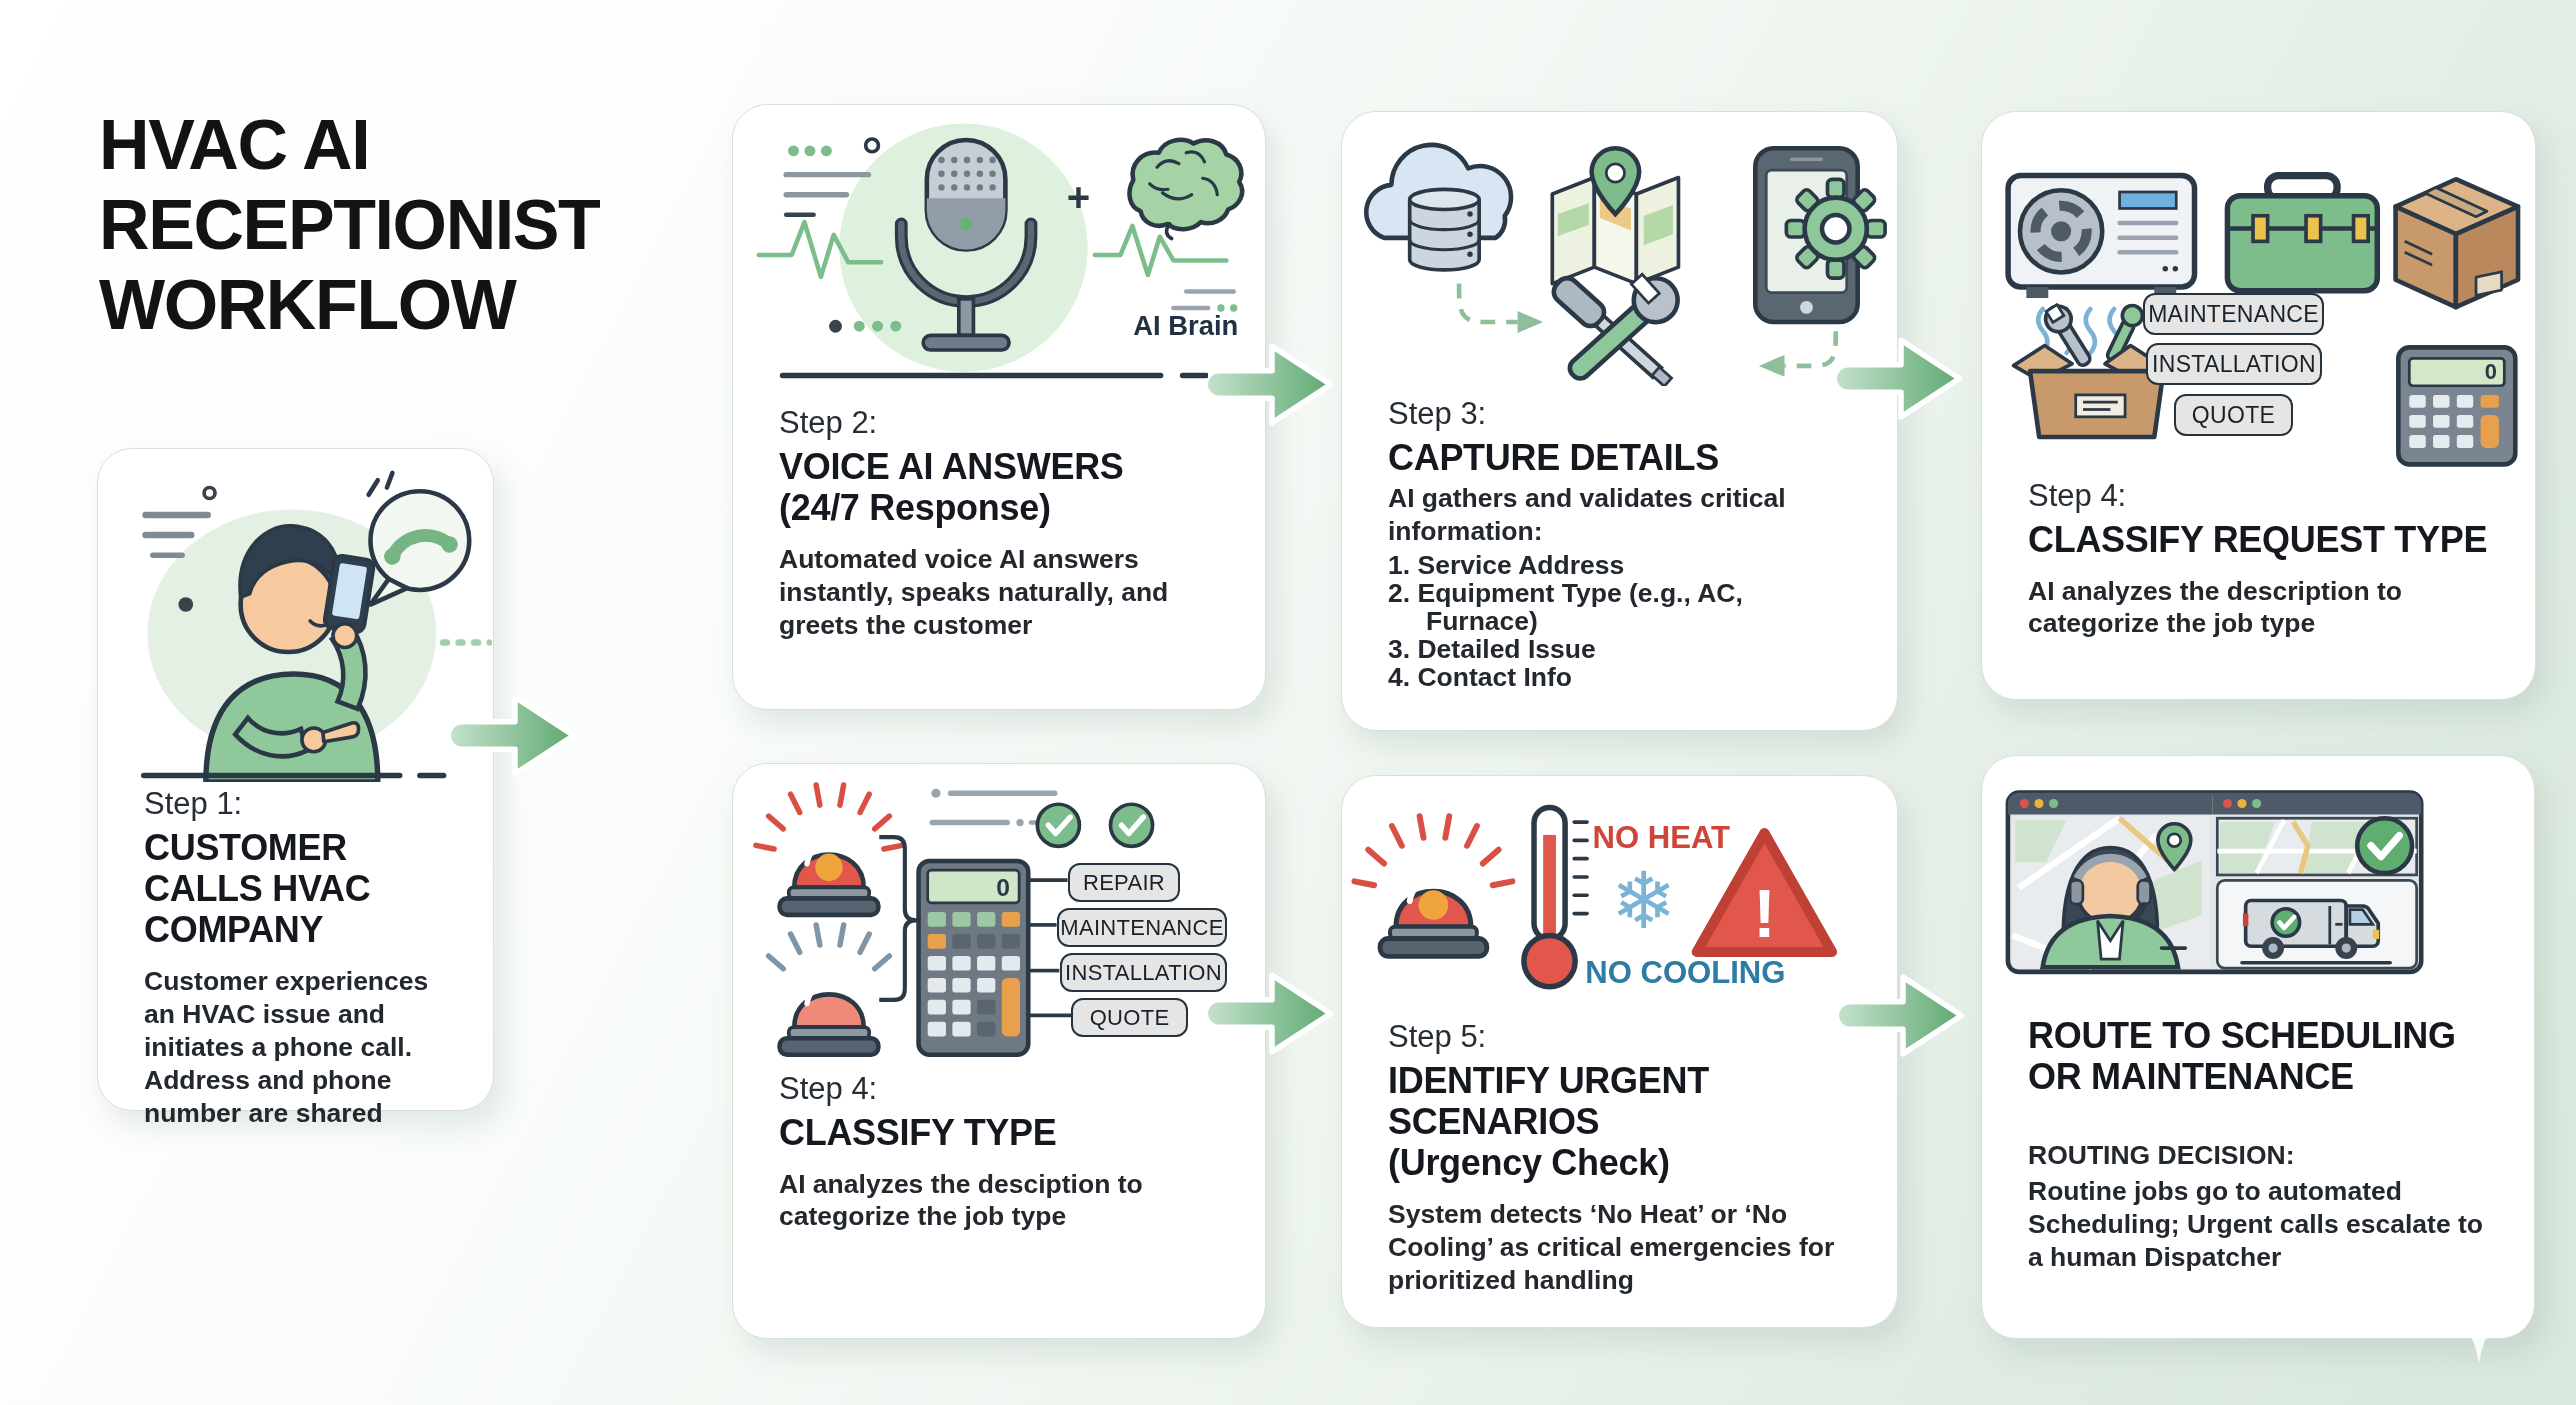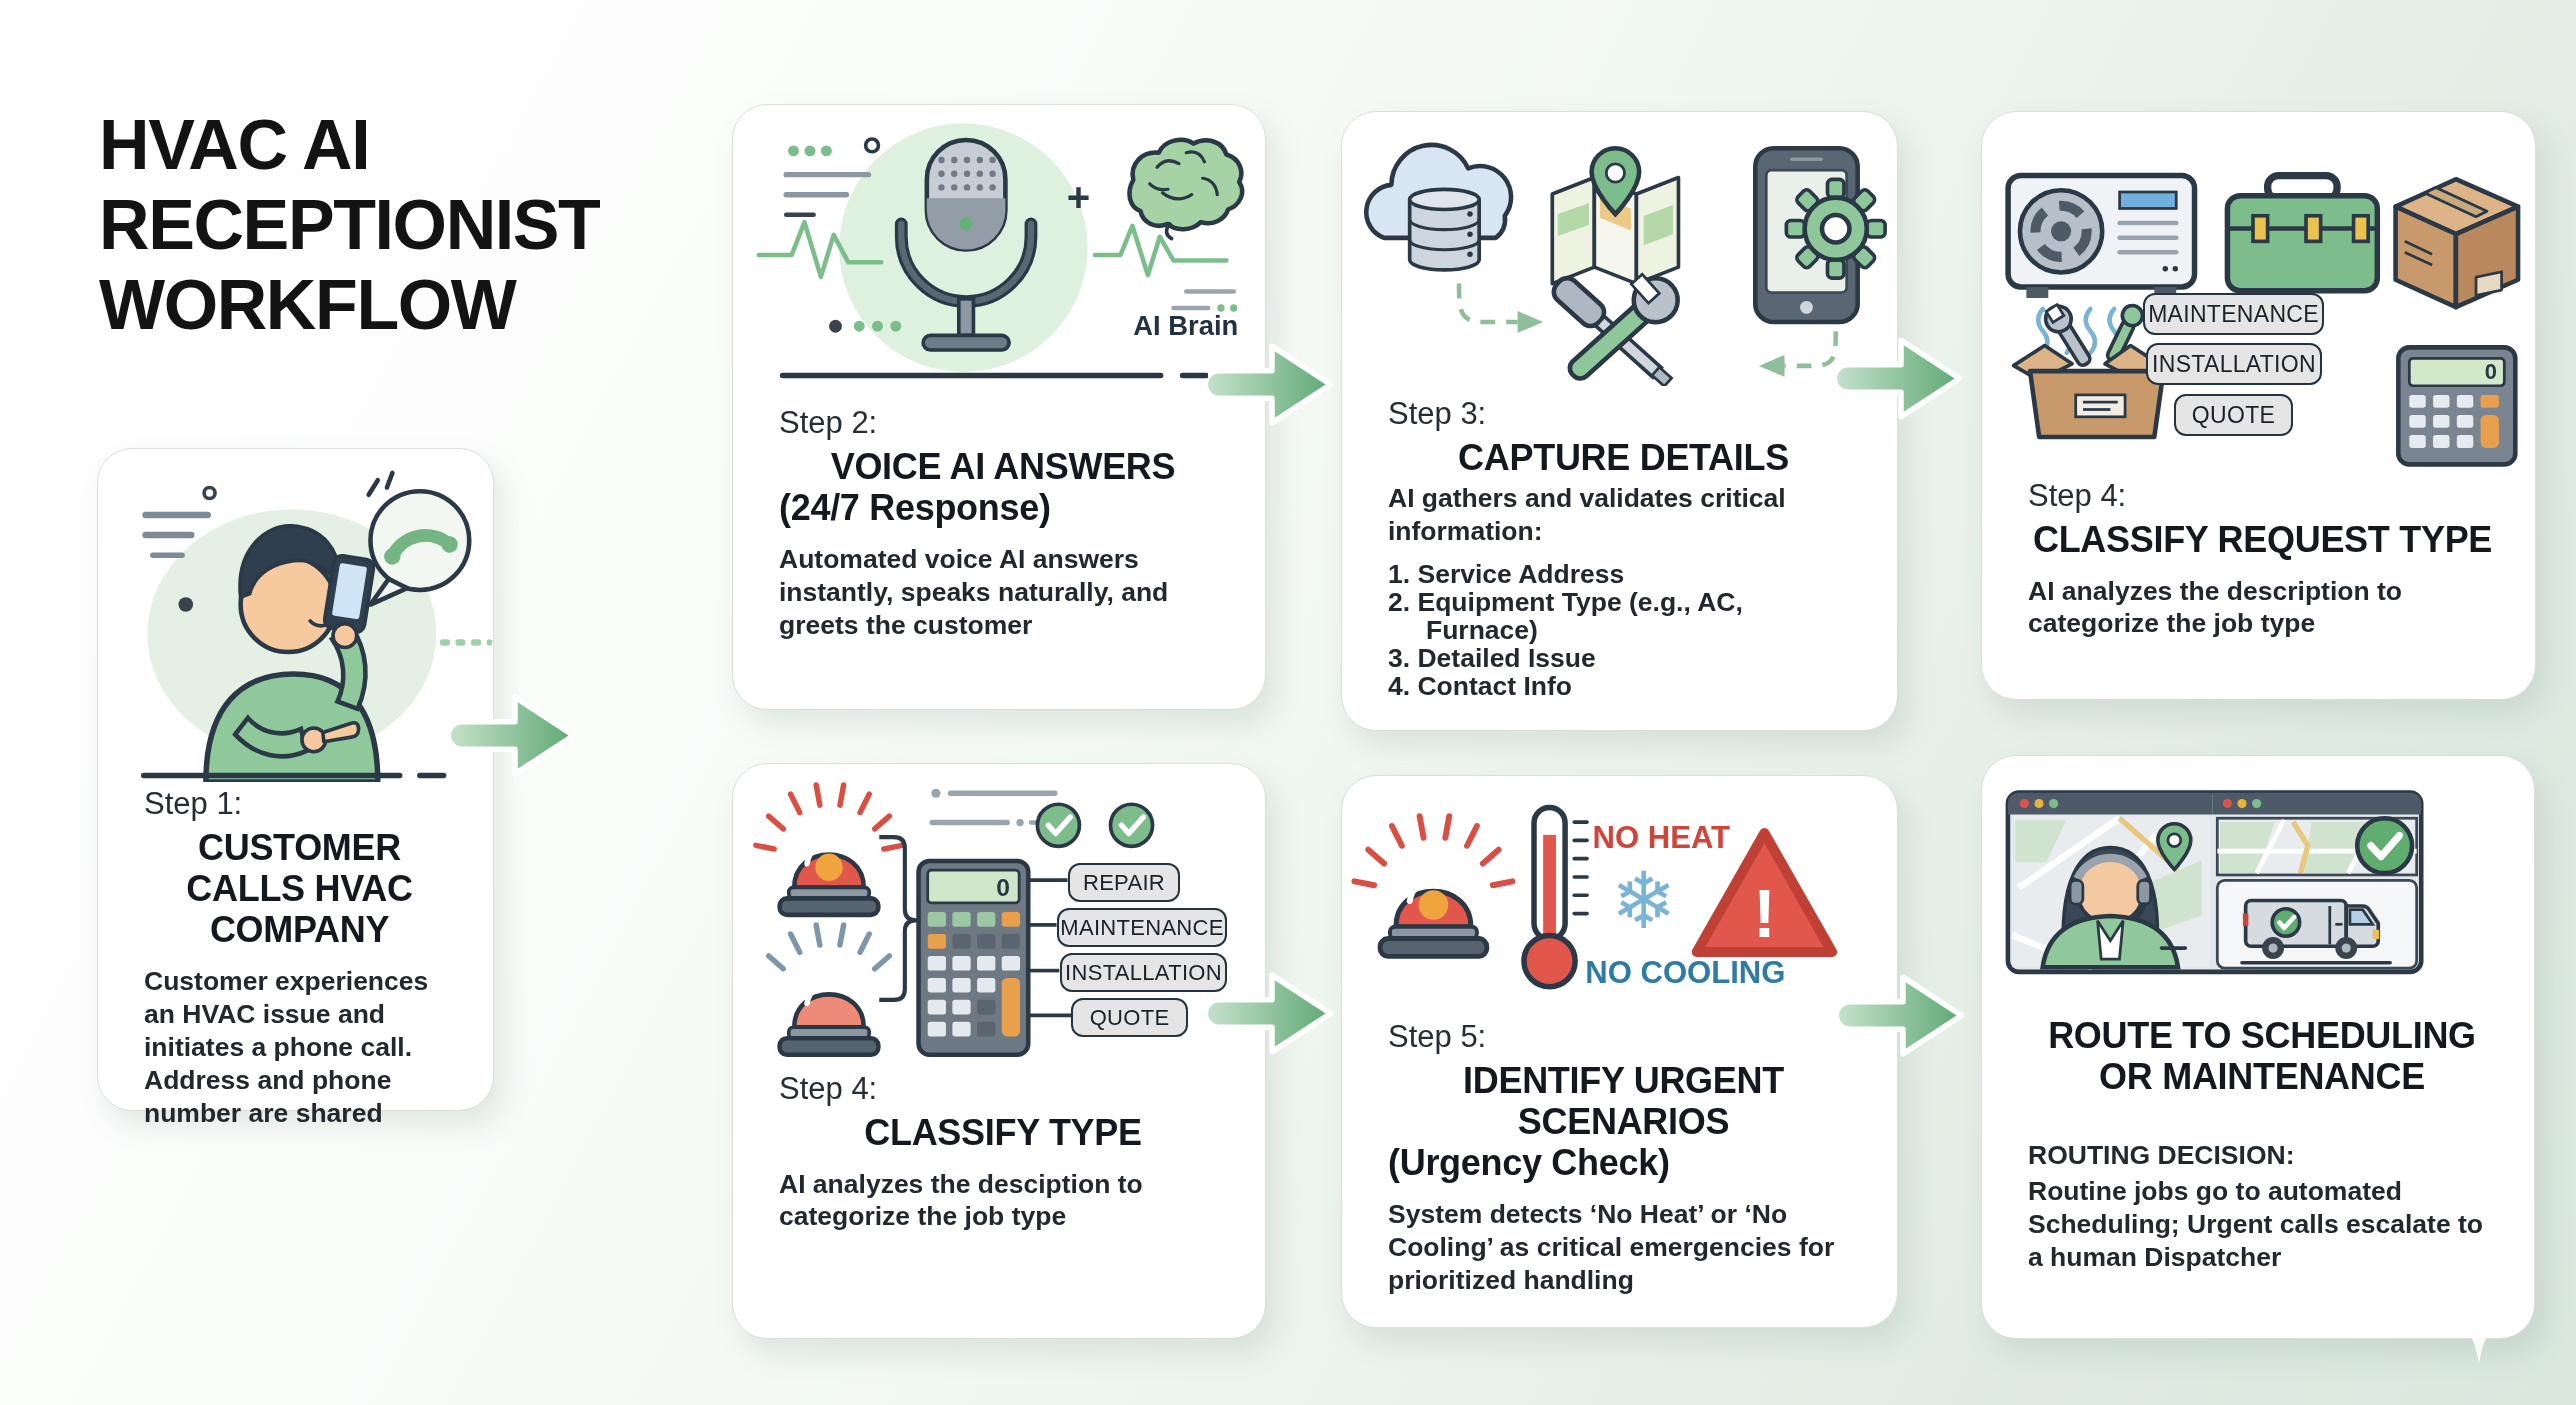--- a/index.html
+++ b/index.html
@@ -12,26 +12,26 @@
     position:absolute; left:99px; top:106px; width:622px;
     font-size:70px; font-weight:700; line-height:1.14; letter-spacing:-1.4px; color:#131313;
   }
   .card {
     position:absolute; background:#ffffff; border:1.8px solid #d9e0da; border-radius:35px;
     box-shadow:9.1px 14.6px 27.4px rgba(96,124,106,.15);
   }
   .card svg.illus { position:absolute; left:0; }
   .txt { position:absolute; left:46px; right:38px; }
   .step-label { font-size:31px; font-weight:400; color:#272d35; }
-  .heading { font-size:36px; font-weight:700; color:#15191f; line-height:1.15; letter-spacing:-0.3px; margin-top:4.6px;text-align:center; }
+  .heading { font-size:36px; font-weight:700; color:#15191f; line-height:1.15; letter-spacing:-0.3px; margin-top:4.6px; }
   .heading-sub { font-size:36px; font-weight:700; color:#15191f; line-height:1.15; letter-spacing:-0.3px; }
   .desc { font-size:26.5px; font-weight:700; color:#23272e; line-height:1.24; margin-top:14.6px; }
   .desc-title { font-size:26.5px; font-weight:700; color:#23272e; margin-top:43px; }
   .desc-tight { margin-top:3.7px; }
-  .list { margin-top:13px; }
+  .list { margin-top:4px; }
   .list-item { font-size:26.5px; font-weight:700; color:#23272e; line-height:28px; padding-left:38px; text-indent:-38px; }
   .pill {
     position:absolute; display:flex; align-items:center; justify-content:center;
     background:#e5e5e5; border:2.7px solid #25333e; border-radius:12px;
     font-weight:400; color:#1a2129; letter-spacing:0.3px;
   }
   .pill-lg { font-size:23px; height:38px; }
   .pill-sm { font-size:22px; height:35px; }
   svg.arrow { position:absolute; }
   svg.sparkle { position:absolute; }

